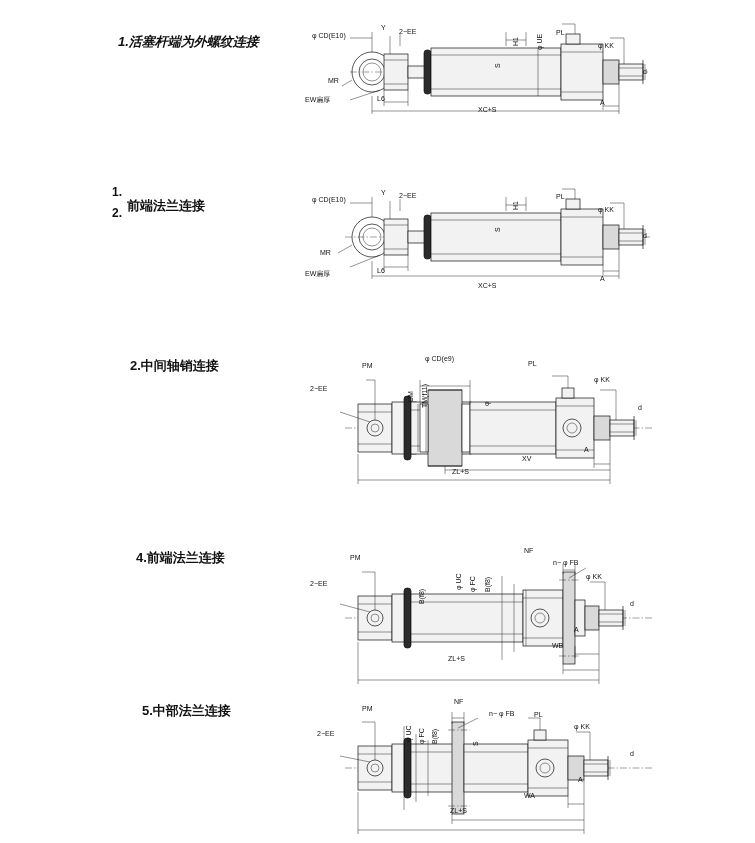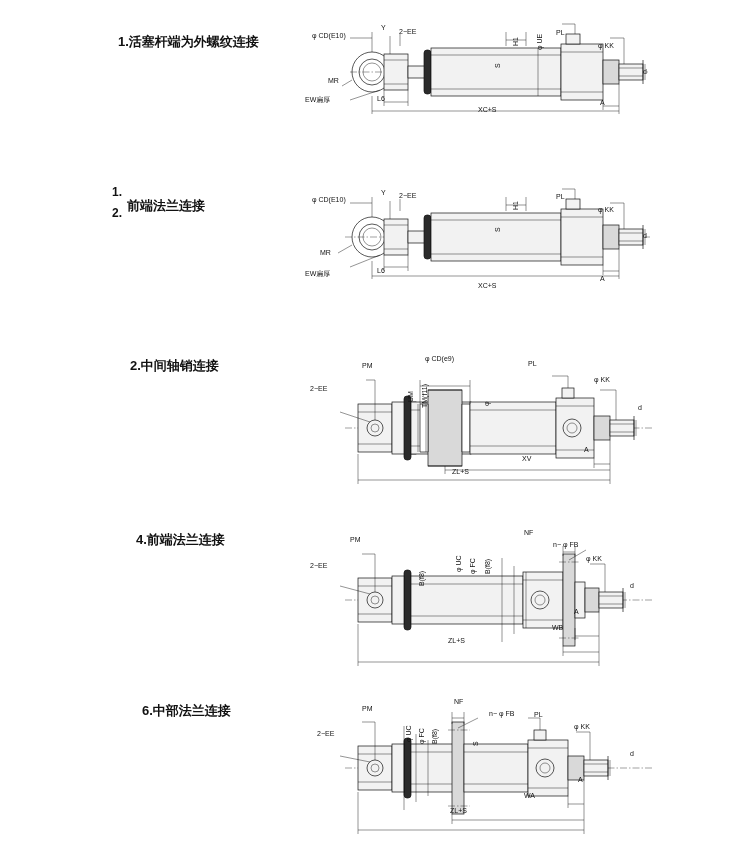--- a/index.html
+++ b/index.html
@@ -20,21 +20,21 @@
   .grayfill{fill:#f2f2f2;}
   .dark{fill:#2b2b2b;}
   .white{fill:#ffffff;}
 </style>
 </head>
 <body>
 
 <div class="sheet">
 
   <div class="section" style="top:0;height:160px;">
-    <div class="sec-title" style="left:118px;top:33px;">1.活塞杆端为外螺纹连接</div>
+    <div class="sec-title" style="left:118px;top:33px;font-style:italic;">1.活塞杆端为外螺纹连接</div>
 
     <svg class="dwg" style="left:290px;top:10px;" width="370" height="120" viewBox="0 0 370 120">
 
       <line class="cl" x1="60" y1="62" x2="360" y2="62"></line>
 
       <circle class="ln" cx="82" cy="62" r="20"></circle>
       <circle class="ln" cx="82" cy="62" r="13"></circle>
       <circle class="thin" cx="82" cy="62" r="9"></circle>
       <rect class="ln grayfill" x="94" y="44" width="24" height="36"></rect>
       <line class="thin" x1="94" y1="50" x2="118" y2="50"></line>
@@ -251,21 +251,21 @@
     <div class="lbl" style="left:310px;top:45px;">2−EE</div>
     <div class="lbl rot" style="left:407px;top:62px;">UM</div>
     <div class="lbl rot" style="left:421px;top:68px;">TM(f11)</div>
     <div class="lbl rot" style="left:483px;top:66px;">φ</div>
     <div class="lbl" style="left:638px;top:64px;">d</div>
     <div class="lbl" style="left:584px;top:106px;">A</div>
     <div class="lbl" style="left:522px;top:115px;">XV</div>
     <div class="lbl" style="left:452px;top:128px;">ZL+S</div>
   </div>
 
-  <div class="section" style="top:512px;height:170px;text-align:center;">
+  <div class="section" style="top:530px;height:170px;text-align:center;">
     <div class="sec-title" style="left:136px;top:19px;">4.前端法兰连接</div>
 
     <svg class="dwg" style="left:300px;top:20px;" width="360" height="140" viewBox="0 0 360 140">
       <line class="cl" x1="45" y1="68" x2="352" y2="68"></line>
 
       <rect class="ln grayfill" x="58" y="46" width="34" height="44"></rect>
       <line class="thin" x1="58" y1="54" x2="92" y2="54"></line>
       <line class="thin" x1="58" y1="82" x2="92" y2="82"></line>
       <circle class="ln" cx="75" cy="68" r="8"></circle>
       <circle class="thin" cx="75" cy="68" r="4"></circle>
@@ -328,21 +328,21 @@
     <div class="lbl rot" style="left:469px;top:62px;">φ FC</div>
     <div class="lbl rot" style="left:484px;top:62px;">B(f8)</div>
     <div class="lbl" style="left:630px;top:70px;">d</div>
     <div class="lbl" style="left:574px;top:96px;">A</div>
     <div class="lbl" style="left:552px;top:112px;">WB</div>
     <div class="lbl" style="left:448px;top:125px;">ZL+S</div>
     <div class="lbl rot" style="left:418px;top:74px;">B(f8)</div>
   </div>
 
   <div class="section" style="top:680px;height:163px;">
-    <div class="sec-title" style="left:142px;top:22px;">6.中部法兰连接</div>
+    <div class="sec-title" style="left:142px;top:22px;">5.中部法兰连接</div>
 
     <svg class="dwg" style="left:300px;top:20px;" width="360" height="140" viewBox="0 0 360 140">
       <line class="cl" x1="45" y1="68" x2="352" y2="68"></line>
 
       <rect class="ln grayfill" x="58" y="46" width="34" height="44"></rect>
       <line class="thin" x1="58" y1="54" x2="92" y2="54"></line>
       <line class="thin" x1="58" y1="82" x2="92" y2="82"></line>
       <circle class="ln" cx="75" cy="68" r="8"></circle>
       <circle class="thin" cx="75" cy="68" r="4"></circle>
 

